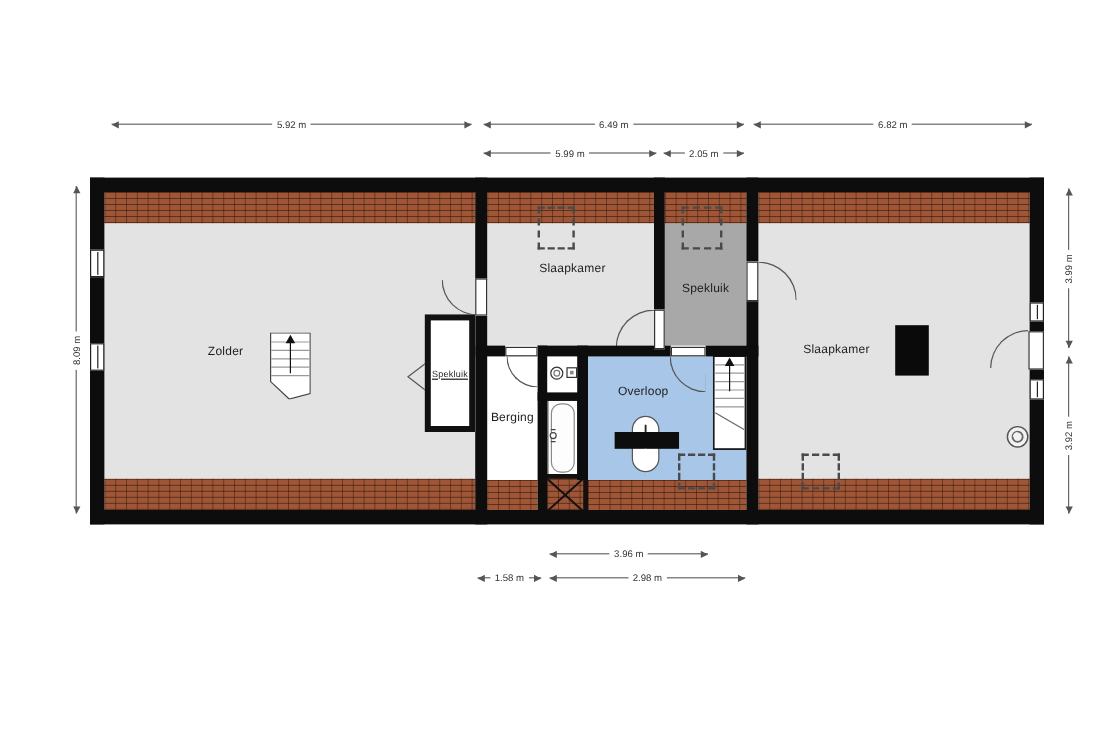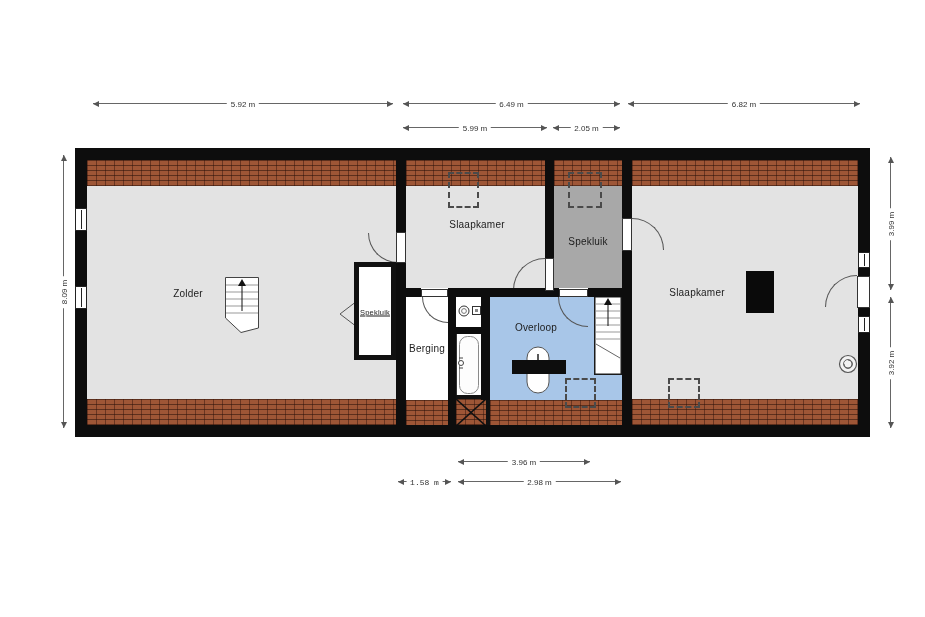--- a/index.html
+++ b/index.html
@@ -200,20 +200,20 @@
     </div>
   <div class="dim-v" style="left:890px;top:157px;height:133px;">
       <span>3.99 m</span>
     </div>
   <div class="dim-v" style="left:890px;top:297px;height:131px;">
       <span>3.92 m</span>
     </div>
   <div class="dim-h" style="left:458px;top:461px;width:132px;">
       <span>3.96 m</span>
     </div>
-  <div class="dim-h" style="left:398px;top:481px;width:53px;font-family:Liberation Mono, monospace;">
+  <div class="dim-h" style="left:398px;top:481px;width:53px;">
       <span>1.58 m</span>
     </div>
   <div class="dim-h" style="left:458px;top:481px;width:163px;">
       <span>2.98 m</span>
     </div>
 
 </div>
 
 </body></html>

